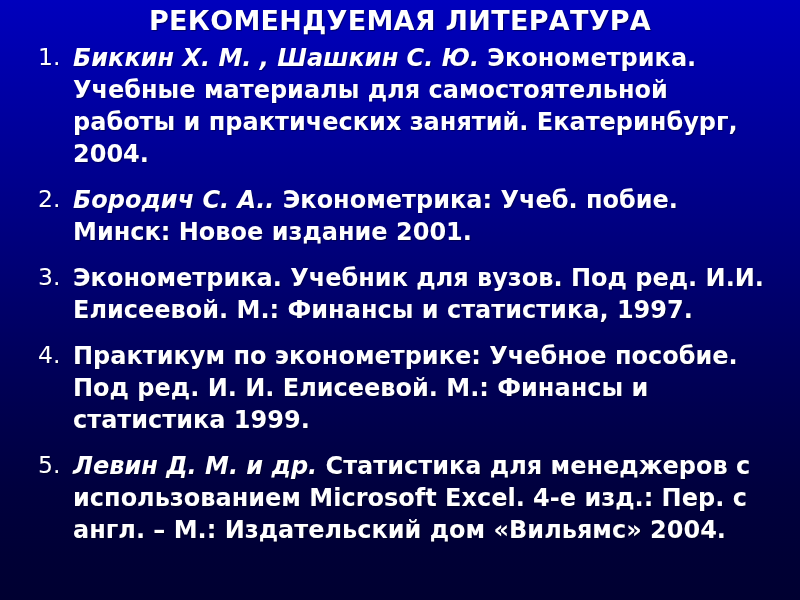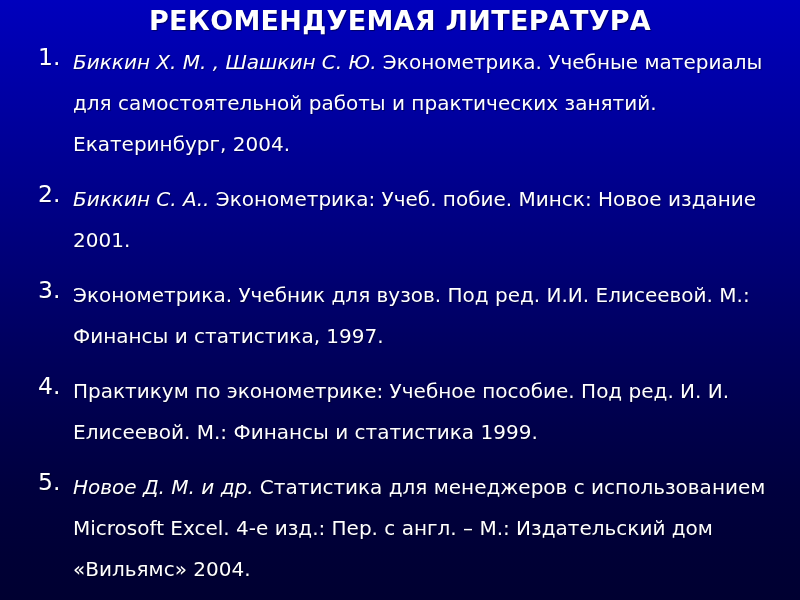--- a/index.html
+++ b/index.html
@@ -71,22 +71,23 @@
   .ref-num {
     flex: 0 0 auto;
     width: 35px;
     text-align: left;
     font-size: 23.5px;
     line-height: 31px;
   }
 
   .ref-body {
     flex: 1 1 auto;
-    font-size: 20px;
-    line-height: 41px;
+    font-size: 24px;
+    line-height: 32px;
+    font-weight: bold;
   }
 
   .ref-author {
     font-style: italic;
   }
 
   .ref-rest {
     font-style: normal;
   }
 </style>
@@ -99,32 +100,32 @@
 
   <div id="refs">
 
     <div class="ref-item">
       <span class="ref-num">1.</span>
       <span class="ref-body"><span class="ref-author">Биккин Х. М. , Шашкин С. Ю.</span><span class="ref-rest"> Эконометрика. Учебные материалы для самостоятельной работы и практических занятий. Екатеринбург, 2004.</span></span>
     </div>
 
     <div class="ref-item">
       <span class="ref-num">2.</span>
-      <span class="ref-body"><span class="ref-author">Биккин С. А..</span><span class="ref-rest"> Эконометрика: Учеб. побие. Минск: Новое издание 2001.</span></span>
+      <span class="ref-body"><span class="ref-author">Бородич С. А..</span><span class="ref-rest"> Эконометрика: Учеб. побие. Минск: Новое издание 2001.</span></span>
     </div>
 
     <div class="ref-item">
       <span class="ref-num">3.</span>
       <span class="ref-body"><span class="ref-author"></span><span class="ref-rest">Эконометрика. Учебник для вузов.  Под ред. И.И. Елисеевой. М.: Финансы и статистика, 1997.</span></span>
     </div>
 
     <div class="ref-item">
       <span class="ref-num">4.</span>
       <span class="ref-body"><span class="ref-author"></span><span class="ref-rest">Практикум по эконометрике: Учебное пособие. Под ред. И. И. Елисеевой. М.: Финансы и статистика 1999.</span></span>
     </div>
 
     <div class="ref-item">
       <span class="ref-num">5.</span>
-      <span class="ref-body"><span class="ref-author">Новое Д. М. и др.</span><span class="ref-rest">  Статистика для менеджеров с использованием Microsoft Excel. 4-е изд.: Пер. с англ. – М.: Издательский дом  «Вильямс» 2004.</span></span>
+      <span class="ref-body"><span class="ref-author">Левин Д. М. и др.</span><span class="ref-rest">  Статистика для менеджеров с использованием Microsoft Excel. 4-е изд.: Пер. с англ. – М.: Издательский дом  «Вильямс» 2004.</span></span>
     </div>
 
   </div>
 </div>
 
 </body></html>

